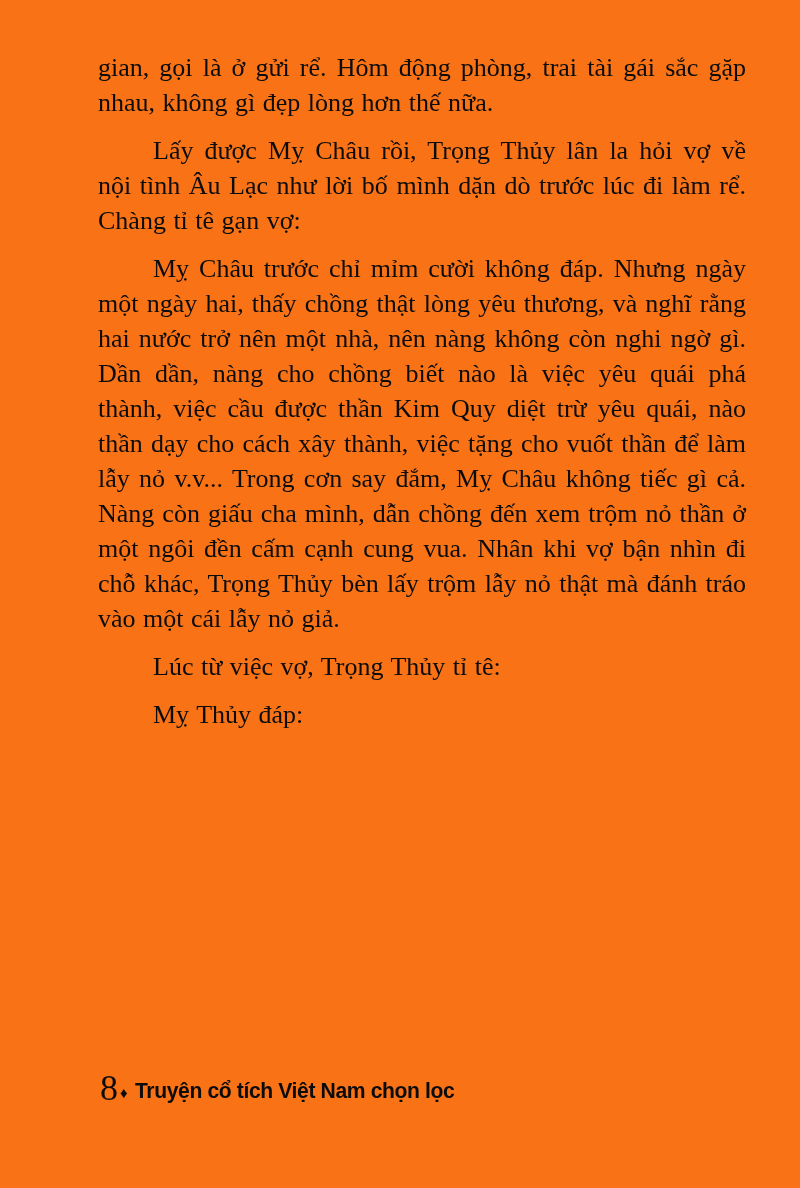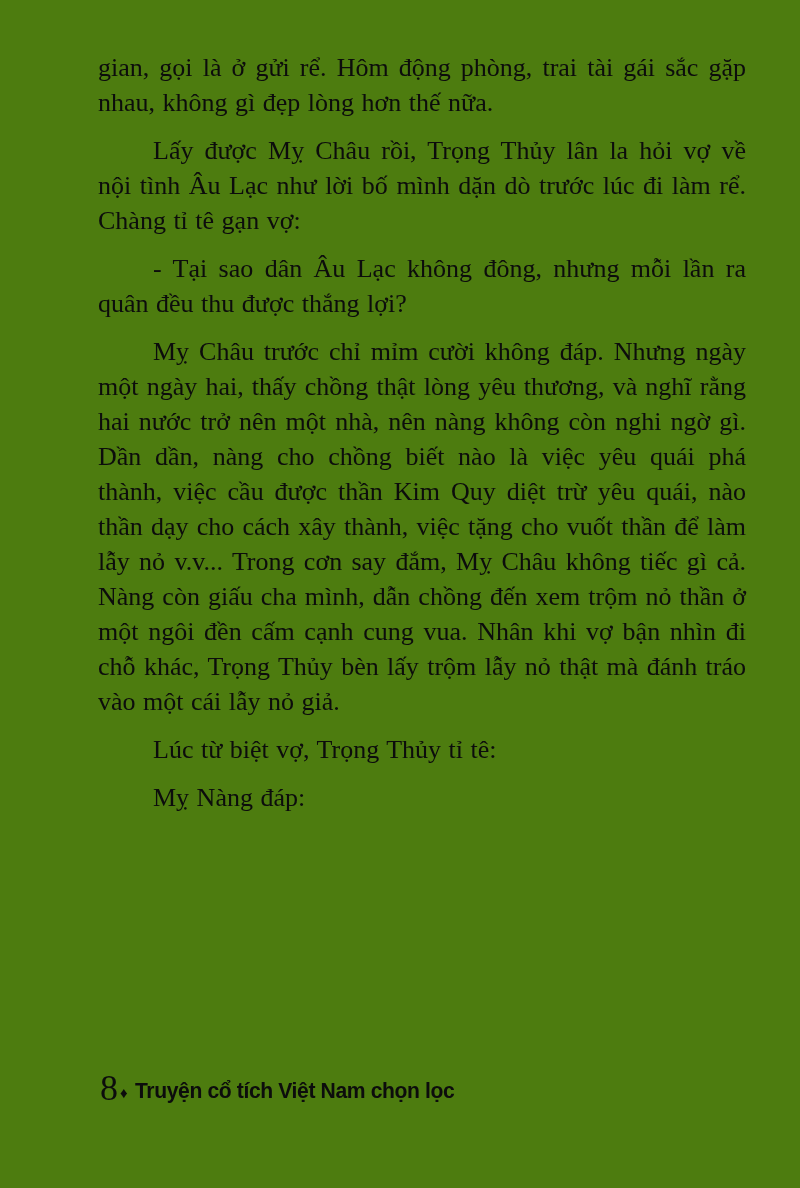--- a/index.html
+++ b/index.html
@@ -4,21 +4,21 @@
 <style>
   html, body {
     margin: 0;
     padding: 0;
     background: #ffffff;
   }
   .page {
     position: relative;
     width: 800px;
     height: 1188px;
-    background: #4d7c0f;
+    background: #f97316;
     overflow: hidden;
     color: #0c0c0c;
   }
   .text-block {
     position: absolute;
     left: 98px;
     top: 50px;
     width: 648px;
     font-family: "Liberation Serif", "DejaVu Serif", serif;
     font-size: 26px;
@@ -65,24 +65,23 @@
   }
 </style>
 </head>
 <body>
 
 <div class="page">
 
   <div class="text-block">
       <p class="para">gian, gọi là ở gửi rể. Hôm động phòng, trai tài gái sắc gặp nhau, không gì đẹp lòng hơn thế nữa.</p>
       <p class="para indent">Lấy được Mỵ Châu rồi, Trọng Thủy lân la hỏi vợ về nội tình Âu Lạc như lời bố mình dặn dò trước lúc đi làm rể. Chàng tỉ tê gạn vợ:</p>
-      <p class="para indent">- Tại sao dân Âu Lạc không đông, nhưng mỗi lần ra quân đều thu được thắng lợi?</p>
       <p class="para indent">Mỵ Châu trước chỉ mỉm cười không đáp. Nhưng ngày một ngày hai, thấy chồng thật lòng yêu thương, và nghĩ rằng hai nước trở nên một nhà, nên nàng không còn nghi ngờ gì. Dần dần, nàng cho chồng biết nào là việc yêu quái phá thành, việc cầu được thần Kim Quy diệt trừ yêu quái, nào thần dạy cho cách xây thành, việc tặng cho vuốt thần để làm lẫy nỏ v.v... Trong cơn say đắm, Mỵ Châu không tiếc gì cả. Nàng còn giấu cha mình, dẫn chồng đến xem trộm nỏ thần ở một ngôi đền cấm cạnh cung vua. Nhân khi vợ bận nhìn đi chỗ khác, Trọng Thủy bèn lấy trộm lẫy nỏ thật mà đánh tráo vào một cái lẫy nỏ giả.</p>
-      <p class="para indent">Lúc từ biệt vợ, Trọng Thủy tỉ tê:</p>
-      <p class="para indent">Mỵ Nàng đáp:</p>
+      <p class="para indent">Lúc từ việc vợ, Trọng Thủy tỉ tê:</p>
+      <p class="para indent">Mỵ Thủy đáp:</p>
     </div>
 
   <div class="footer">
     <span class="page-num">8</span>
     <span class="droplet">♦</span>
     <span class="footer-title">Truyện cổ tích Việt Nam chọn lọc</span>
   </div>
 
 </div>
 

